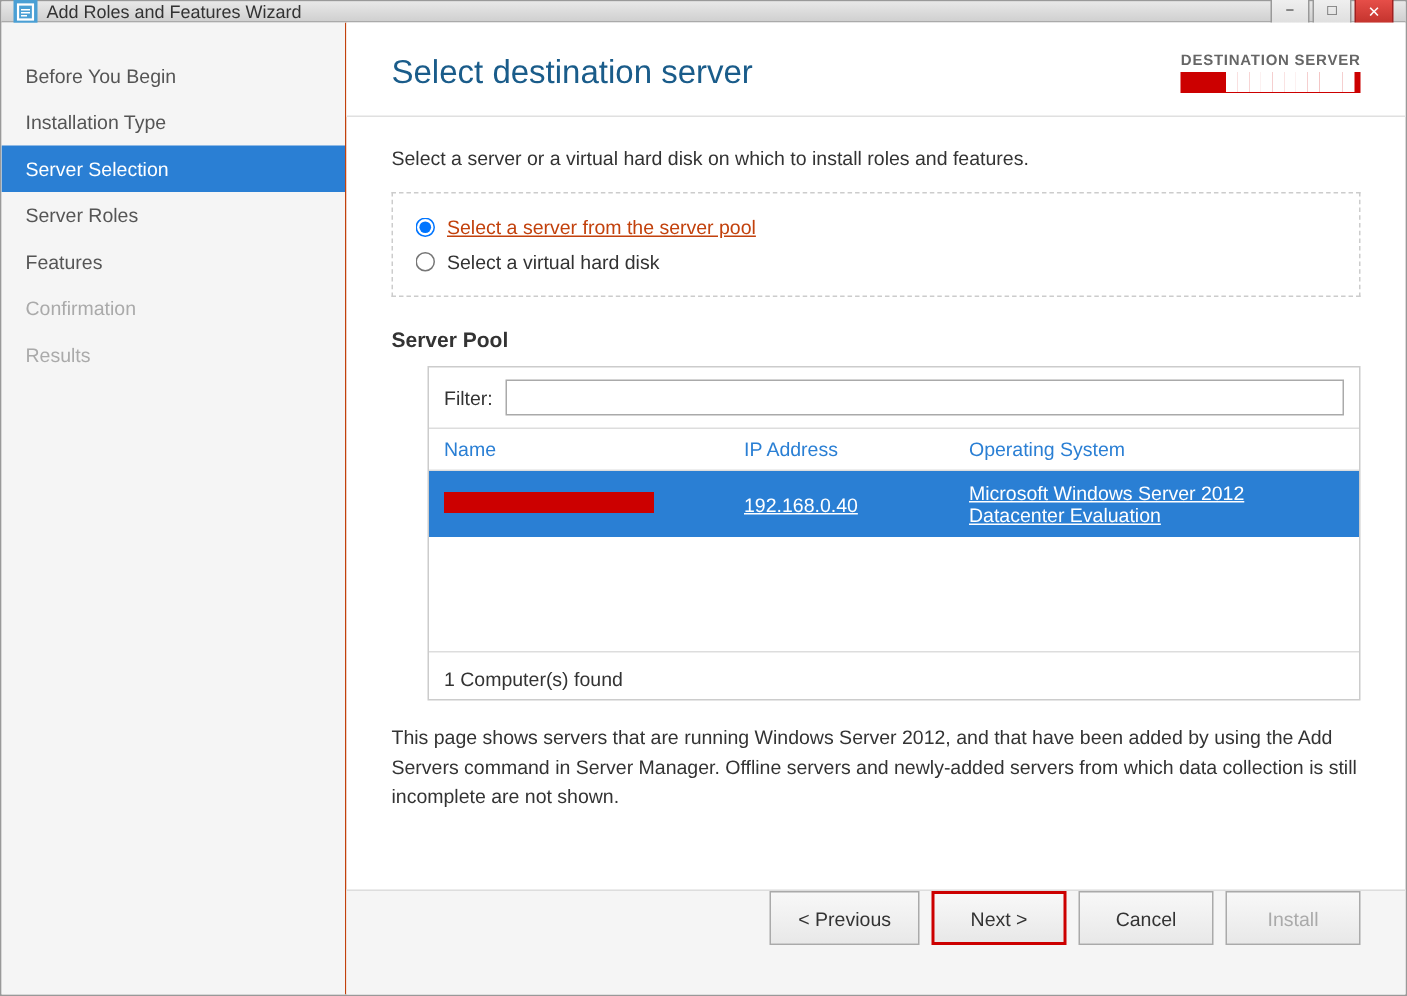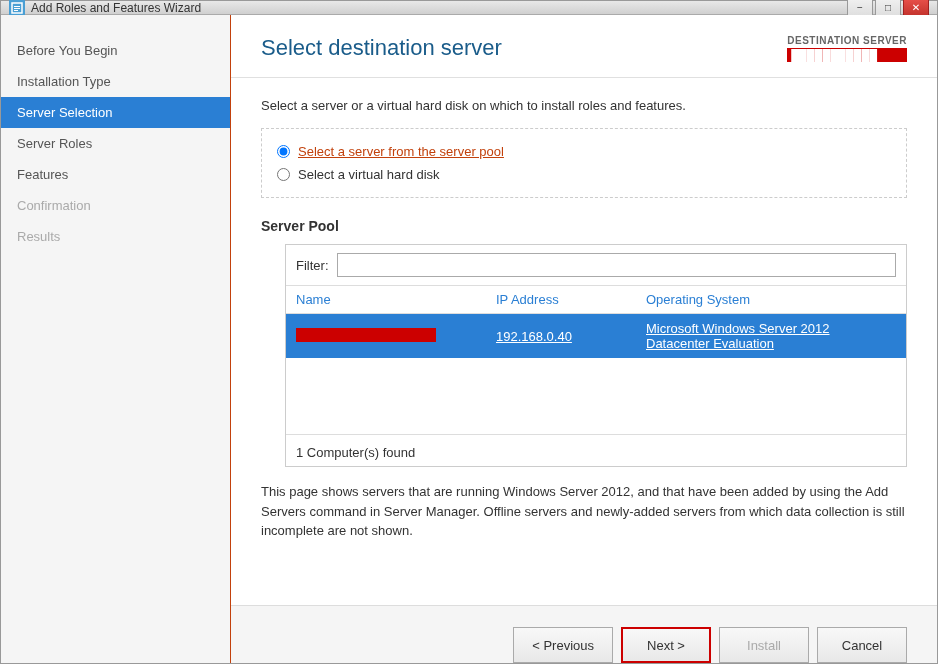--- a/index.html
+++ b/index.html
@@ -116,20 +116,21 @@
       justify-content: space-between;
       align-items: flex-start;
       background: #fff;
     }
     .page-title {
       font-size: 22px;
       font-weight: 300;
       color: #1a5c8a;
     }
     .destination-server-info {
+      text-align: right;
     }
     .destination-label {
       font-size: 10px;
       color: #666;
       font-weight: bold;
       letter-spacing: 0.5px;
       text-transform: uppercase;
     }
     .destination-name {
       background: #cc0000;
@@ -267,25 +268,25 @@
       color: #333;
       border-top: 1px solid #ddd;
     }
     .description-text {
       padding: 15px 0 0 0;
       font-size: 13px;
       color: #333;
       line-height: 1.5;
     }
     .footer {
-      height: 58px;
+      height: 70px;
       background: #f5f5f5;
       border-top: 1px solid #ddd;
       display: flex;
-      align-items: flex-end;
+      align-items: flex-start;
       justify-content: flex-end;
       padding: 0 30px;
       gap: 8px;
       flex-shrink: 0;
     }
     .footer-btn {
       height: 36px;
       min-width: 90px;
       padding: 0 18px;
       border: 1px solid #aaa;
@@ -406,18 +407,18 @@
             <div class="status-text">1 Computer(s) found</div>
           </div>
 
           <p class="description-text">This page shows servers that are running Windows Server 2012, and that have been added by using the Add Servers command in Server Manager. Offline servers and newly-added servers from which data collection is still incomplete are not shown.</p>
         </div>
       </div>
 
       <div class="footer">
         <button class="footer-btn">&lt; Previous</button>
         <button class="footer-btn highlighted">Next &gt;</button>
+        <button class="footer-btn">Cancel</button>
         <button class="footer-btn disabled">Install</button>
-        <button class="footer-btn">Cancel</button>
       </div>
     </div>
   </div>
 </div>
 
 </body></html>

